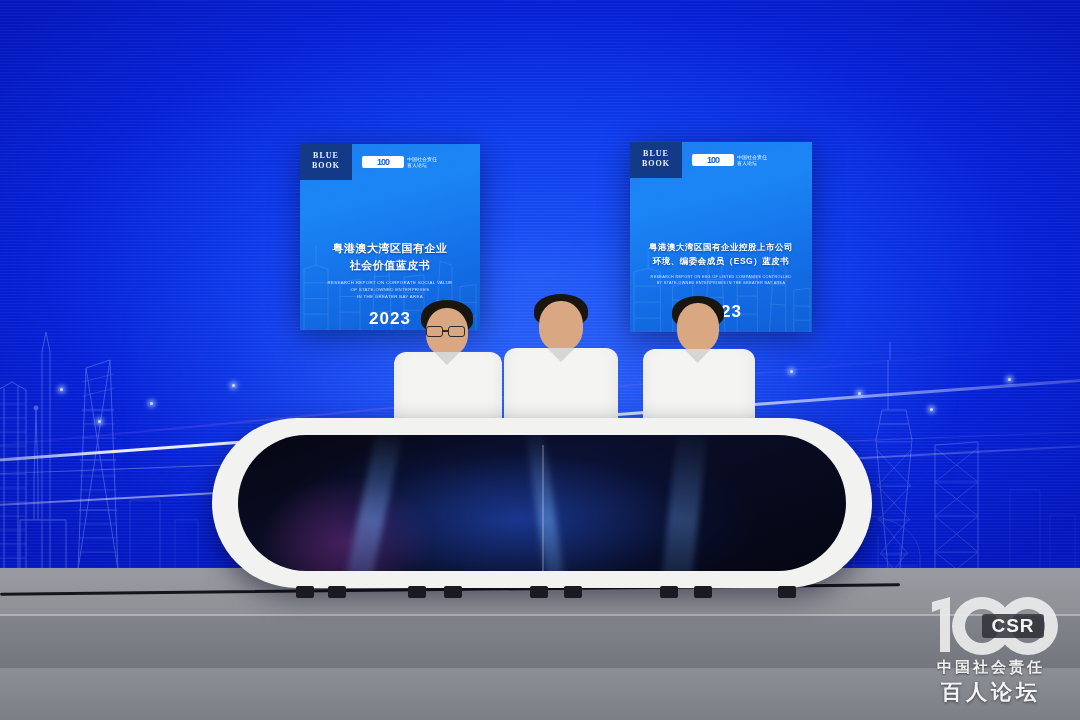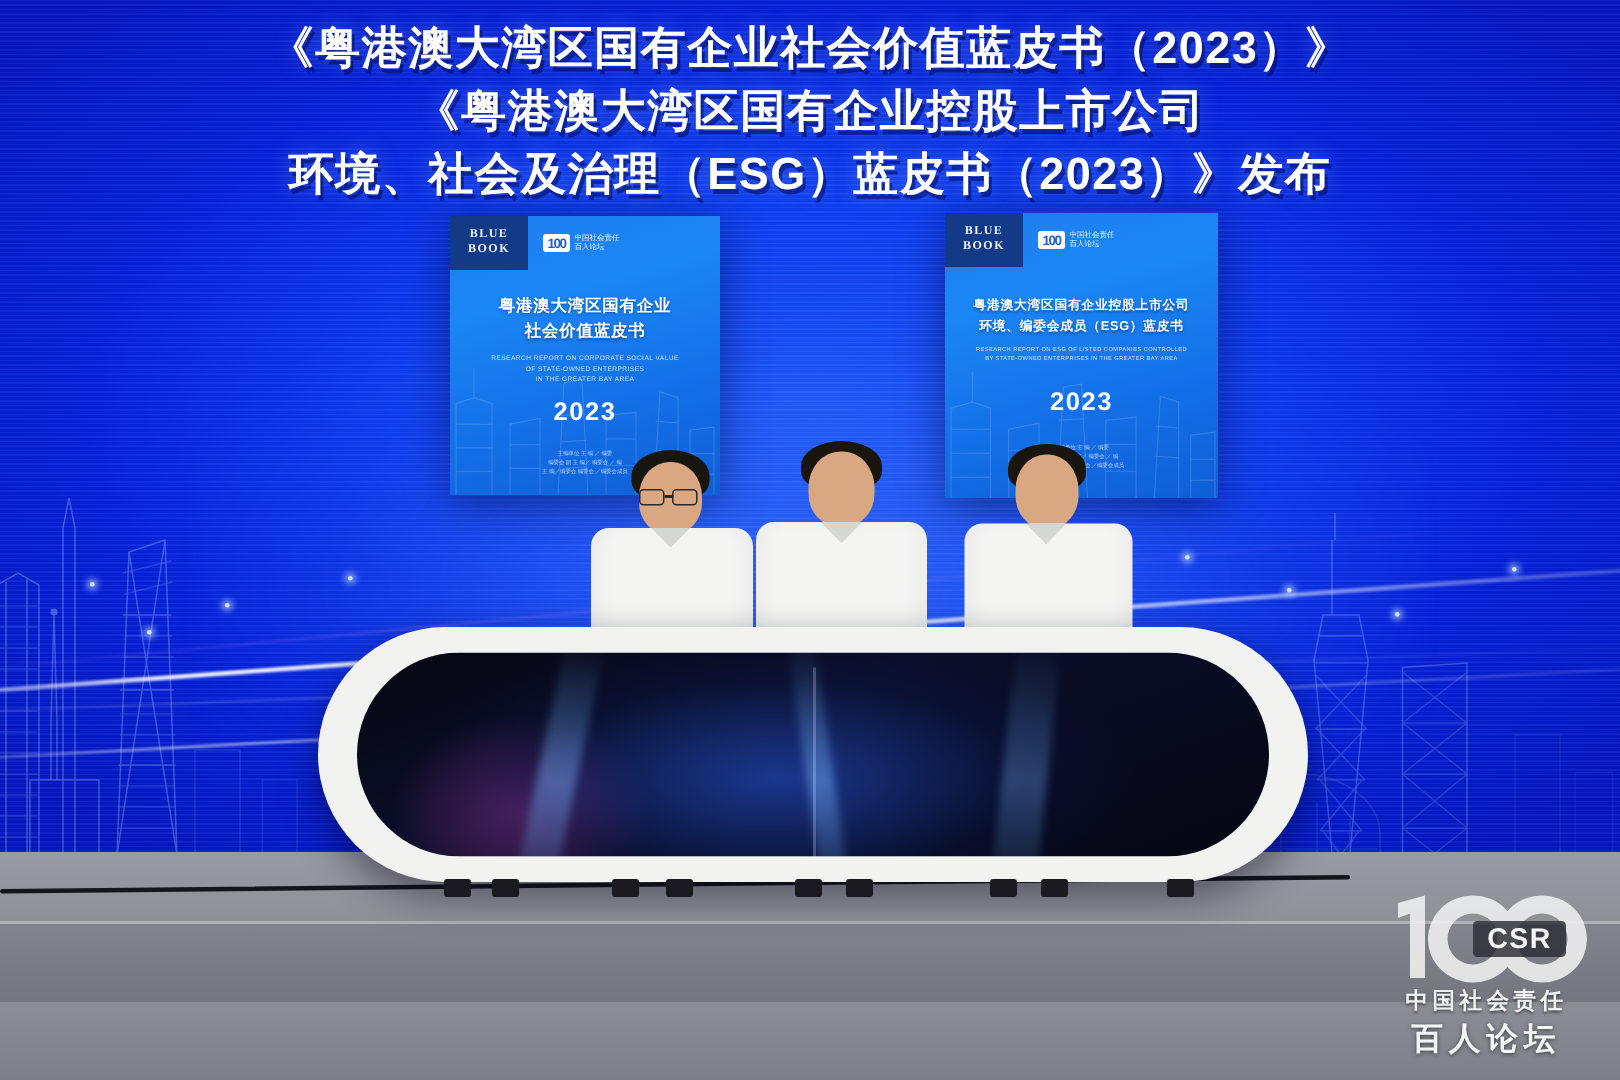--- a/index.html
+++ b/index.html
@@ -84,25 +84,25 @@
   .book-head { position:absolute; left:0; top:0; width:100%; height:36px; display:flex; align-items:center; }
   .bluebook-badge {
     width:52px; height:36px; background:#123a86;
     color:#eaf2ff; font-size:8px; font-weight:bold; line-height:10px;
     letter-spacing:1px; text-align:center; padding-top:7px;
     font-family:"Liberation Serif", serif;
   }
   .cover-logo { display:flex; align-items:center; gap:3px; margin-left:10px; }
   .cover-logo-mark {
     background:#ffffff; color:#1a5fd0; font-weight:bold; font-size:9px;
-    padding:1px 3px; border-radius:2px; letter-spacing:-1px;
+    padding:1px 15px; border-radius:2px; letter-spacing:-1px;
   }
   .cover-logo-text { color:#ffffff; font-size:5px; line-height:6px; opacity:.95; }
 
-  .book-title { position:absolute; left:0; width:100%; text-align:center; color:#ffffff; }
+  .book-title { position:absolute; left:0; width:100%; text-align:center; color:#ffffff;margin-top:44px; }
   .bt-main { font-size:11px; font-weight:bold; line-height:17px; letter-spacing:.5px;
              text-shadow:0 1px 2px rgba(0,30,90,.5); }
   .bt-main.small { font-size:8.5px; line-height:14px; }
   .bt-en { font-size:4.4px; line-height:7px; color:#d8e9ff; opacity:.92; letter-spacing:.3px; }
   .bt-en.tiny { font-size:3.8px; line-height:6px; }
   .bt-year { font-size:17px; font-weight:bold; color:#ffffff; letter-spacing:1px; }
   .bt-credits { font-size:3.6px; line-height:6px; color:#cfe2ff; opacity:.82; }
 
   
   .person { position:absolute; z-index:7; }
@@ -239,25 +239,20 @@
 
   <div class="sparkle" style="left:60px;top:388px;"></div>
   <div class="sparkle" style="left:150px;top:402px;"></div>
   <div class="sparkle" style="left:232px;top:384px;"></div>
   <div class="sparkle" style="left:98px;top:420px;"></div>
   <div class="sparkle" style="left:858px;top:392px;"></div>
   <div class="sparkle" style="left:930px;top:408px;"></div>
   <div class="sparkle" style="left:1008px;top:378px;"></div>
   <div class="sparkle" style="left:790px;top:370px;"></div>
 
-  <div id="headline">
-    <div class="line">《粤港澳大湾区国有企业社会价值蓝皮书（2023）》</div>
-    <div class="line">《粤港澳大湾区国有企业控股上市公司</div>
-    <div class="line">环境、社会及治理（ESG）蓝皮书（2023）》发布</div>
-  </div>
 
   <div class="book book-left">
     <svg class="cover-city" viewBox="0 0 180 110" preserveAspectRatio="none">
       <g stroke="#ffffff" fill="none" stroke-width=".7" opacity=".5">
         <path d="M4 110 L4 48 L16 44 L28 48 L28 110"></path>
         <path d="M40 110 L40 62 L60 58 L60 110"></path>
         <path d="M72 110 L76 34 L88 32 L92 110"></path>
         <path d="M104 110 L104 56 L124 54 L124 110"></path>
         <path d="M136 110 L140 40 L152 44 L152 110"></path>
         <path d="M160 110 L160 66 L176 64 L176 110"></path>

